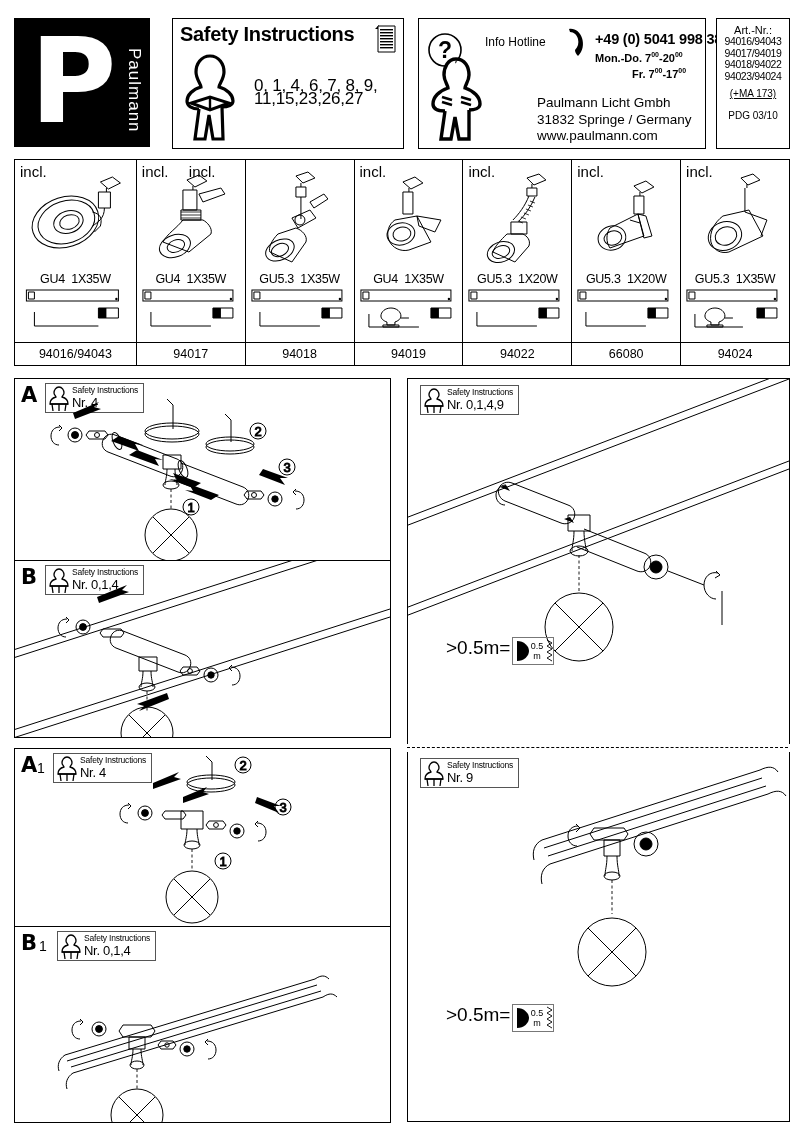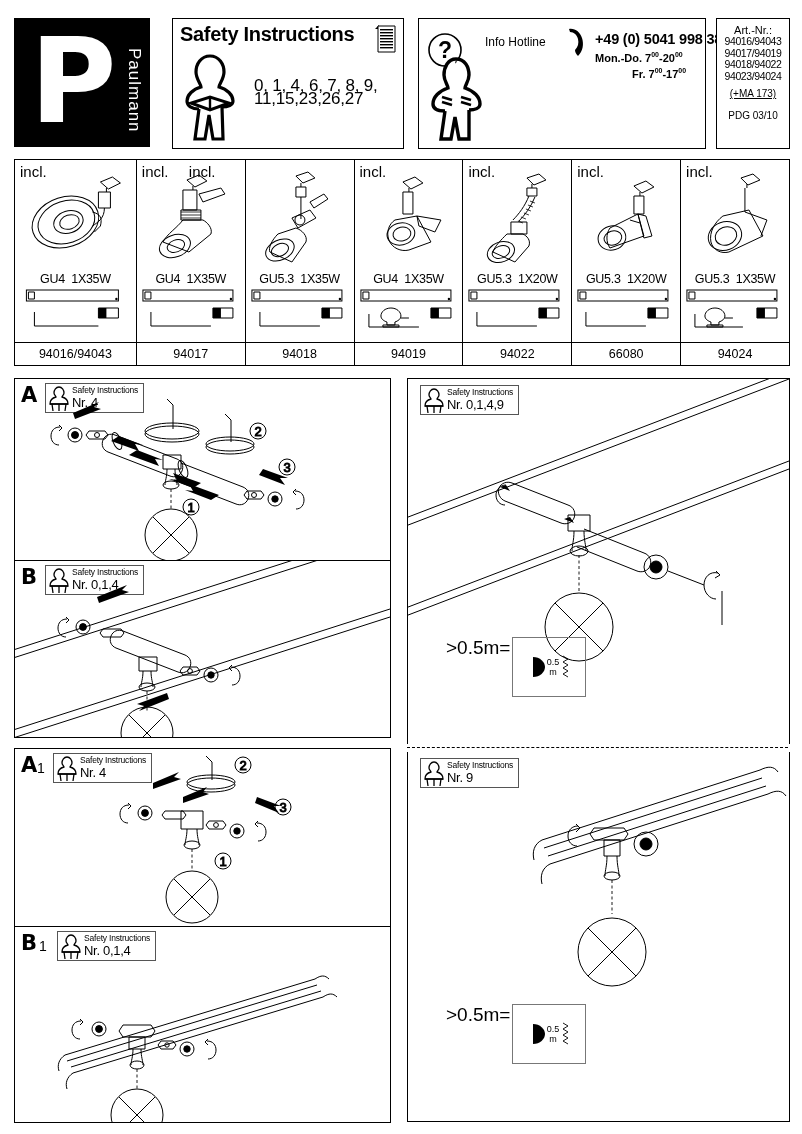--- a/index.html
+++ b/index.html
@@ -59,21 +59,21 @@
   .dashsep{position:absolute;left:407px;top:747px;width:381px;border-top:1.3px dashed #000;}
 
   .step-letter{position:absolute;left:6px;top:4px;font-size:21px;font-weight:bold;font-family:"DejaVu Sans",sans-serif;}
   .step-sub{position:absolute;font-size:14px;}
   .si-badge{position:absolute;border:1.1px solid #555;background:#fff;padding:1px 5px 2px 26px;}
   .si-badge .si-person{position:absolute;left:3px;top:2px;width:20px;height:26px;}
   .si-t{font-size:8.5px;letter-spacing:-.2px;display:block;line-height:10px;}
   .si-n{font-size:13px;display:block;line-height:15px;letter-spacing:-.3px;}
 
   .dist{position:absolute;font-size:19px;white-space:nowrap;display:flex;align-items:flex-start;}
-  .dist .dbox{display:inline-block;border:1.5px solid #777;margin-left:2px;padding:16px;}
+  .dist .dbox{display:inline-block;border:1.5px solid #777;margin-left:2px;padding:0;}
 
   svg{display:block;overflow:visible;}
   .ln{fill:none;stroke:#000;stroke-width:1;}
   .ln2{fill:none;stroke:#000;stroke-width:1.4;}
   .thin{fill:none;stroke:#000;stroke-width:.8;}
   .wht{fill:#fff;stroke:#000;stroke-width:1;}
   .blk{fill:#000;}
   .dsh{fill:none;stroke:#000;stroke-width:.9;stroke-dasharray:3 2.5;}
 </style>
 </head>
@@ -133,20 +133,25 @@
       <div class="hot-label">Info Hotline</div>
       <svg class="phone-ic" viewBox="0 0 26 30">
         <path class="blk" d="M4 2 C10 1 15 5 17 11 C19 17 18 24 13 29 C11 27 10 25 10 23 C13 20 14 16 13 12 C12 8 9 5 5 5 Z"></path>
       </svg>
       <div class="hot-num">+49 (0) 5041 998 389</div>
       <div class="hot-h1">
         <span>Mon.-Do. 7</span><sup>00</sup><span>-20</span><sup>00</sup>
       </div>
       <div class="hot-h2">
         <span>Fr.  7</span><sup>00</sup><span>-17</span><sup>00</sup>
+      </div>
+      <div class="hot-addr">
+        <span>Paulmann Licht Gmbh</span><br>
+        <span>31832 Springe / Germany</span><br>
+        <span>www.paulmann.com</span>
       </div>
     </div>
 
     <div class="art-box">
       <div class="art-t">Art.-Nr.:</div>
       <div class="art-n">
         <div>94016/94043</div>
         <div>94017/94019</div>
         <div>94018/94022</div>
         <div>94023/94024</div>

